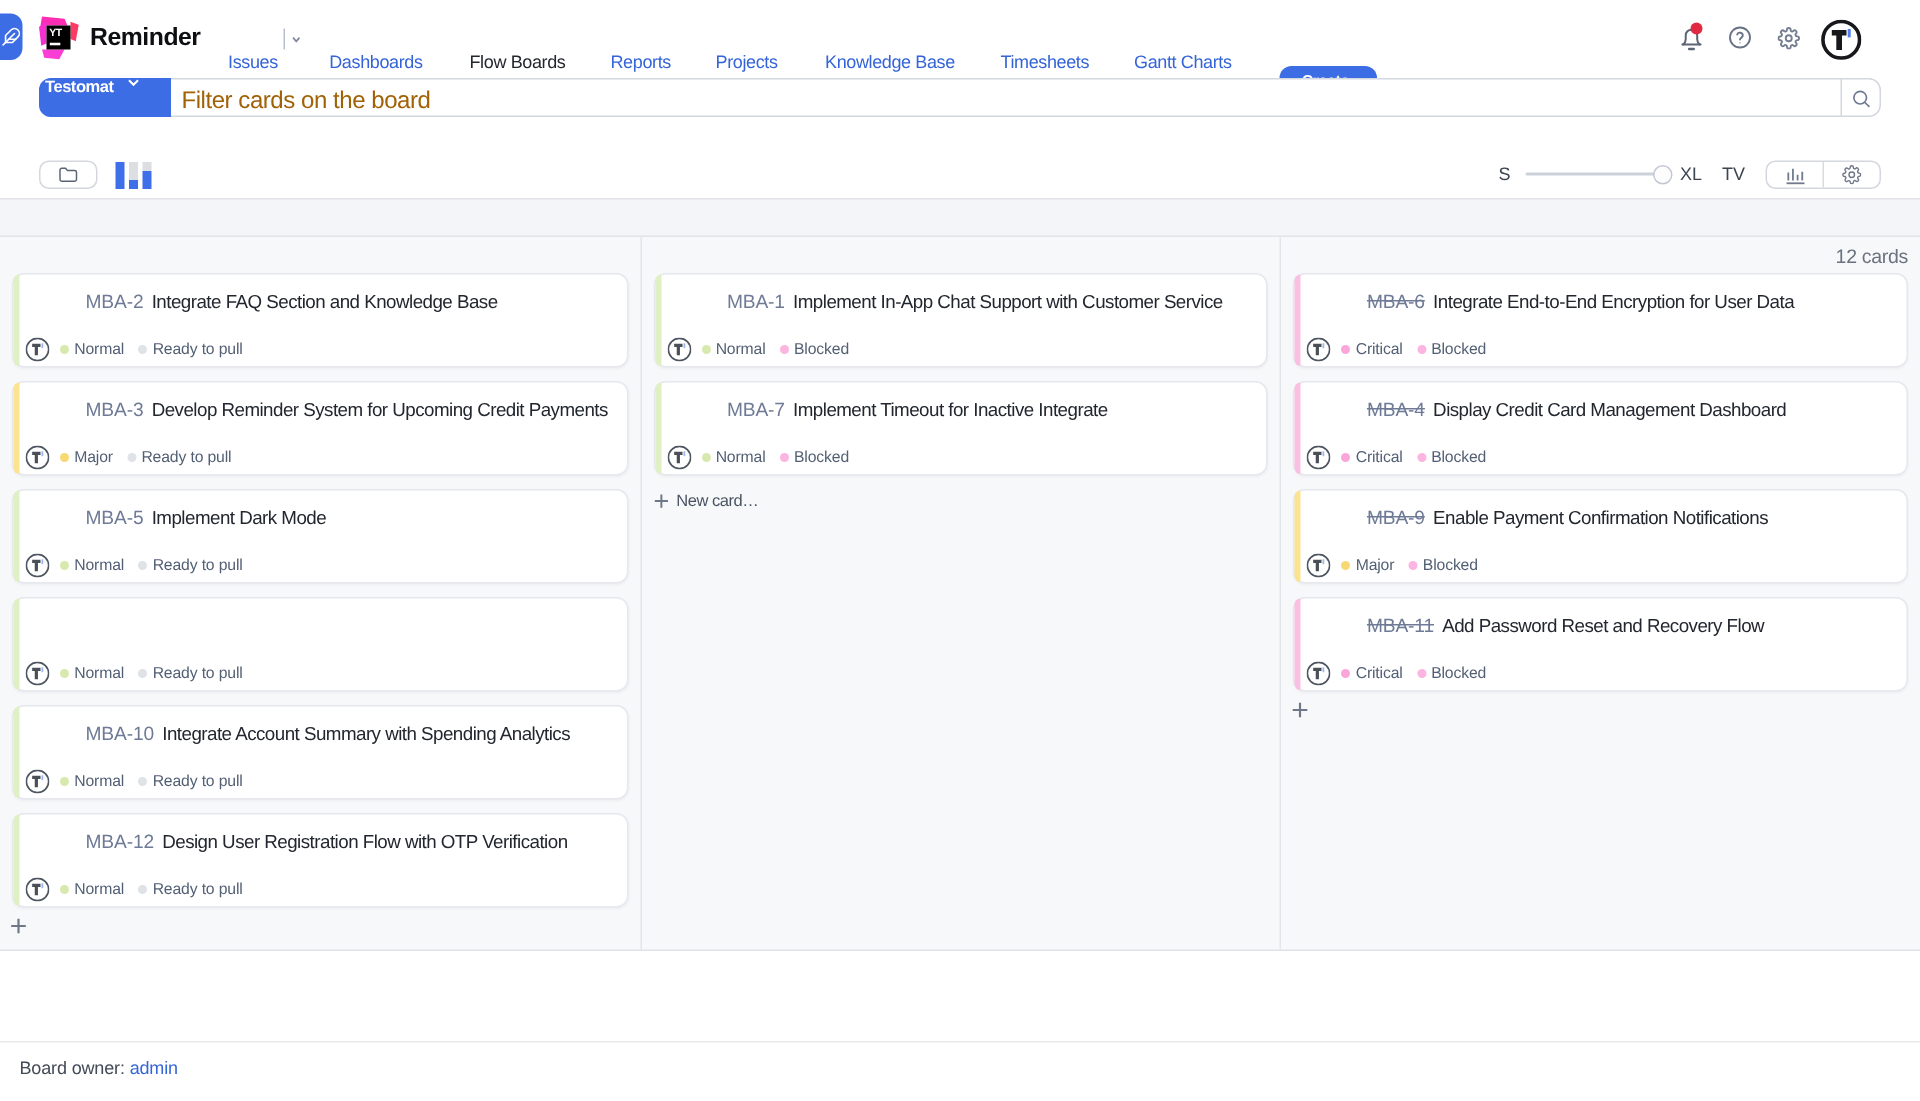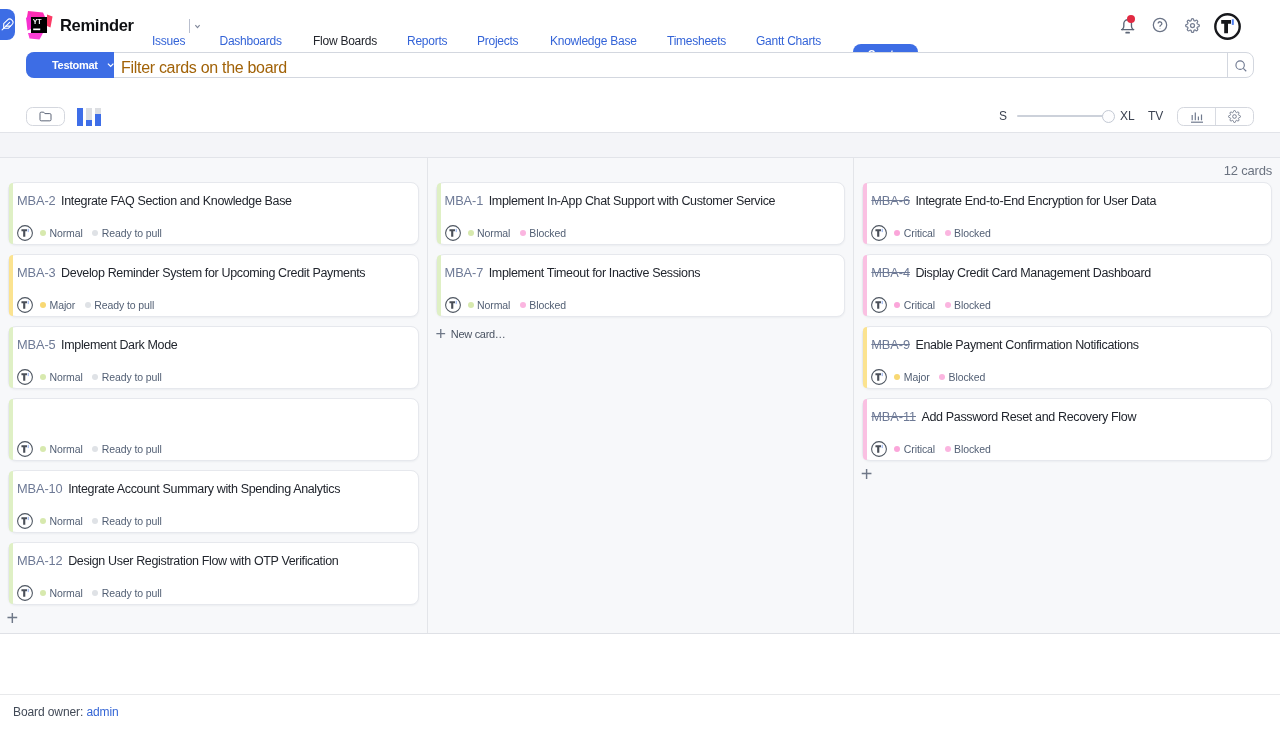--- a/index.html
+++ b/index.html
@@ -10,21 +10,21 @@
 .tab { left:0; top:9px; width:15px; height:31px; background:#3d6de5; border-radius:0 8px 8px 0; }
 .wordmark { left:60px; top:14.5px; font-size:16.5px; font-weight:bold; letter-spacing:-0.3px; color:#0e0f12; line-height:20px; }
 .nav { top:18px; height:17px; font-size:12px; letter-spacing:-0.25px; color:#3464d8; font-weight:400;margin-top:16px; }
 .nav.active { color:#23262d; }
 .navdiv { left:189px; top:19px; width:1.4px; height:14px; background:#b9bfce; }
 .createbtn { left:853px; top:16px; width:65px; height:20px; background:#3d6de5; border-radius:8px; padding-left:7px; color:#fff; font-size:10.5px; font-weight:bold; letter-spacing:-0.2px; display:flex; align-items:center; justify-content:center;margin-top:28px; }
 .reddot { left:1127px; top:15px; width:8px; height:8px; background:#e12a42; border-radius:50%; }
 
 
 .filterwrap { left:26px; top:52px; width:1228px; height:26px; border:1px solid #d3d7df; border-radius:8px; background:#fff; }
-.projbtn { left:26px; top:52px; width:88px; height:26px; background:#3d6de5; border-radius:8px 0 0 8px; color:#fff; font-size:11px; font-weight:bold; letter-spacing:-0.3px; display:flex; align-items:center; padding-left:26px; }
+.projbtn { left:26px; top:52px; width:88px; height:26px; background:#3d6de5; border-radius:8px 0 0 8px; color:#fff; font-size:11px; font-weight:bold; letter-spacing:-0.3px; display:flex; padding-left:4px; }
 .placeholder { left:121px; top:58.5px; font-size:16px; color:#a16207; letter-spacing:-0.3px; }
 .searchcell { left:1227px; top:52px; width:27px; height:26px; border-left:1px solid #d3d7df; }
 
 
 .folderbtn { left:26px; top:107px; width:39px; height:19px; border:1px solid #d4d7de; border-radius:6.5px; background:#fff; display:flex; align-items:center; justify-content:center; }
 .sizelabel { font-size:12px; color:#3c4351; }
 .track { left:1017px; top:115px; width:86px; height:2px; background:#ccd1da; border-radius:1px; }
 .knob { left:1102px; top:109.5px; width:13px; height:13px; border-radius:50%; background:#fdfdfe; border:1.3px solid #c3c9d4; }
 .ctlgroup { left:1177px; top:107px; width:77px; height:19px; border:1px solid #d4d7de; border-radius:6.5px; background:#fff; display:flex; }
 .ctlcell { flex:1; display:flex; align-items:center; justify-content:center; }
@@ -44,21 +44,21 @@
 .board { left:0; top:158px; width:1280px; height:476px; background:#f7f8fa; border-bottom:1px solid #dfe1e6; display:flex; }
 .bcol { width:474px; padding-top:24px; position:relative; }
 .bcol + .bcol { border-left:1px solid #e3e5e9; }
 .cardcount { position:absolute; top:5px; right:8px; font-size:13px; color:#6b7380; letter-spacing:-0.2px; }
 
 .card { position:relative; height:63px; margin:0 8px 9px 8px; background:#fff; border:1px solid #e6e8ed; border-radius:8px; box-shadow:0 1px 2px rgba(25,34,51,.05); padding:9.5px 8px 0 8px; line-height:16px; }
 .strip { position:absolute; left:0; top:0; bottom:0; width:4px; border-radius:7px 0 0 7px; }
 .s-green .strip { background:#dff0c5; }
 .s-yellow .strip { background:#fbe390; }
 .s-pink .strip { background:#fac0e2; }
-.cid { font-size:12.8px; color:#6e7a96; letter-spacing:-0.1px; }
+.cid { font-size:12.8px; color:#6e7a96; letter-spacing:-0.1px;margin-left:40px; }
 .done .cid { text-decoration:line-through; }
 .ctitle { font-size:12.5px; color:#22262e; letter-spacing:-0.35px; margin-left:5.5px; }
 .cline { white-space:nowrap; overflow:hidden; display:flex; align-items:baseline; }
 .cmeta { position:absolute; left:8px; bottom:3px; display:flex; align-items:center; }
 .cmeta .mlabel { font-size:10.5px; color:#525f74; letter-spacing:-0.1px; margin-left:3.5px; }
 .dot { width:6px; height:6px; border-radius:50%; margin-left:9.5px; }
 .dot.first { margin-left:7px; }
 .dot.g { background:#d7e9ae; }
 .dot.y { background:#f8d873; }
 .dot.p { background:#fba6da; }
@@ -332,21 +332,21 @@
           <span class="dot first g"></span>
           <span class="mlabel">Normal</span>
           <span class="dot pb"></span>
           <span class="mlabel">Blocked</span>
         </div>
       </div>
       <div class="card s-green">
         <div class="strip"></div>
         <div class="cline">
           <span class="cid">MBA-7</span>
-          <span class="ctitle">Implement Timeout for Inactive Sessions</span>
+          <span class="ctitle">Implement Timeout for Inactive Integrate</span>
         </div>
         <div class="cmeta">
           <svg width="16" height="16" viewBox="0 0 27 27" style="flex:none">
             <circle cx="13.5" cy="13.5" r="12.5" fill="#fff" stroke="#4d5560" stroke-width="1.8"></circle>
             <path d="M7.5 7 h9.4 v3.6 h-2.9 v9.4 h-3.6 v-9.4 h-2.9 z" fill="#4a4f58"></path>
             <rect x="18" y="6.5" width="2" height="5.5" fill="#9db7f0"></rect>
           </svg>
           <span class="dot first g"></span>
           <span class="mlabel">Normal</span>
           <span class="dot pb"></span>

